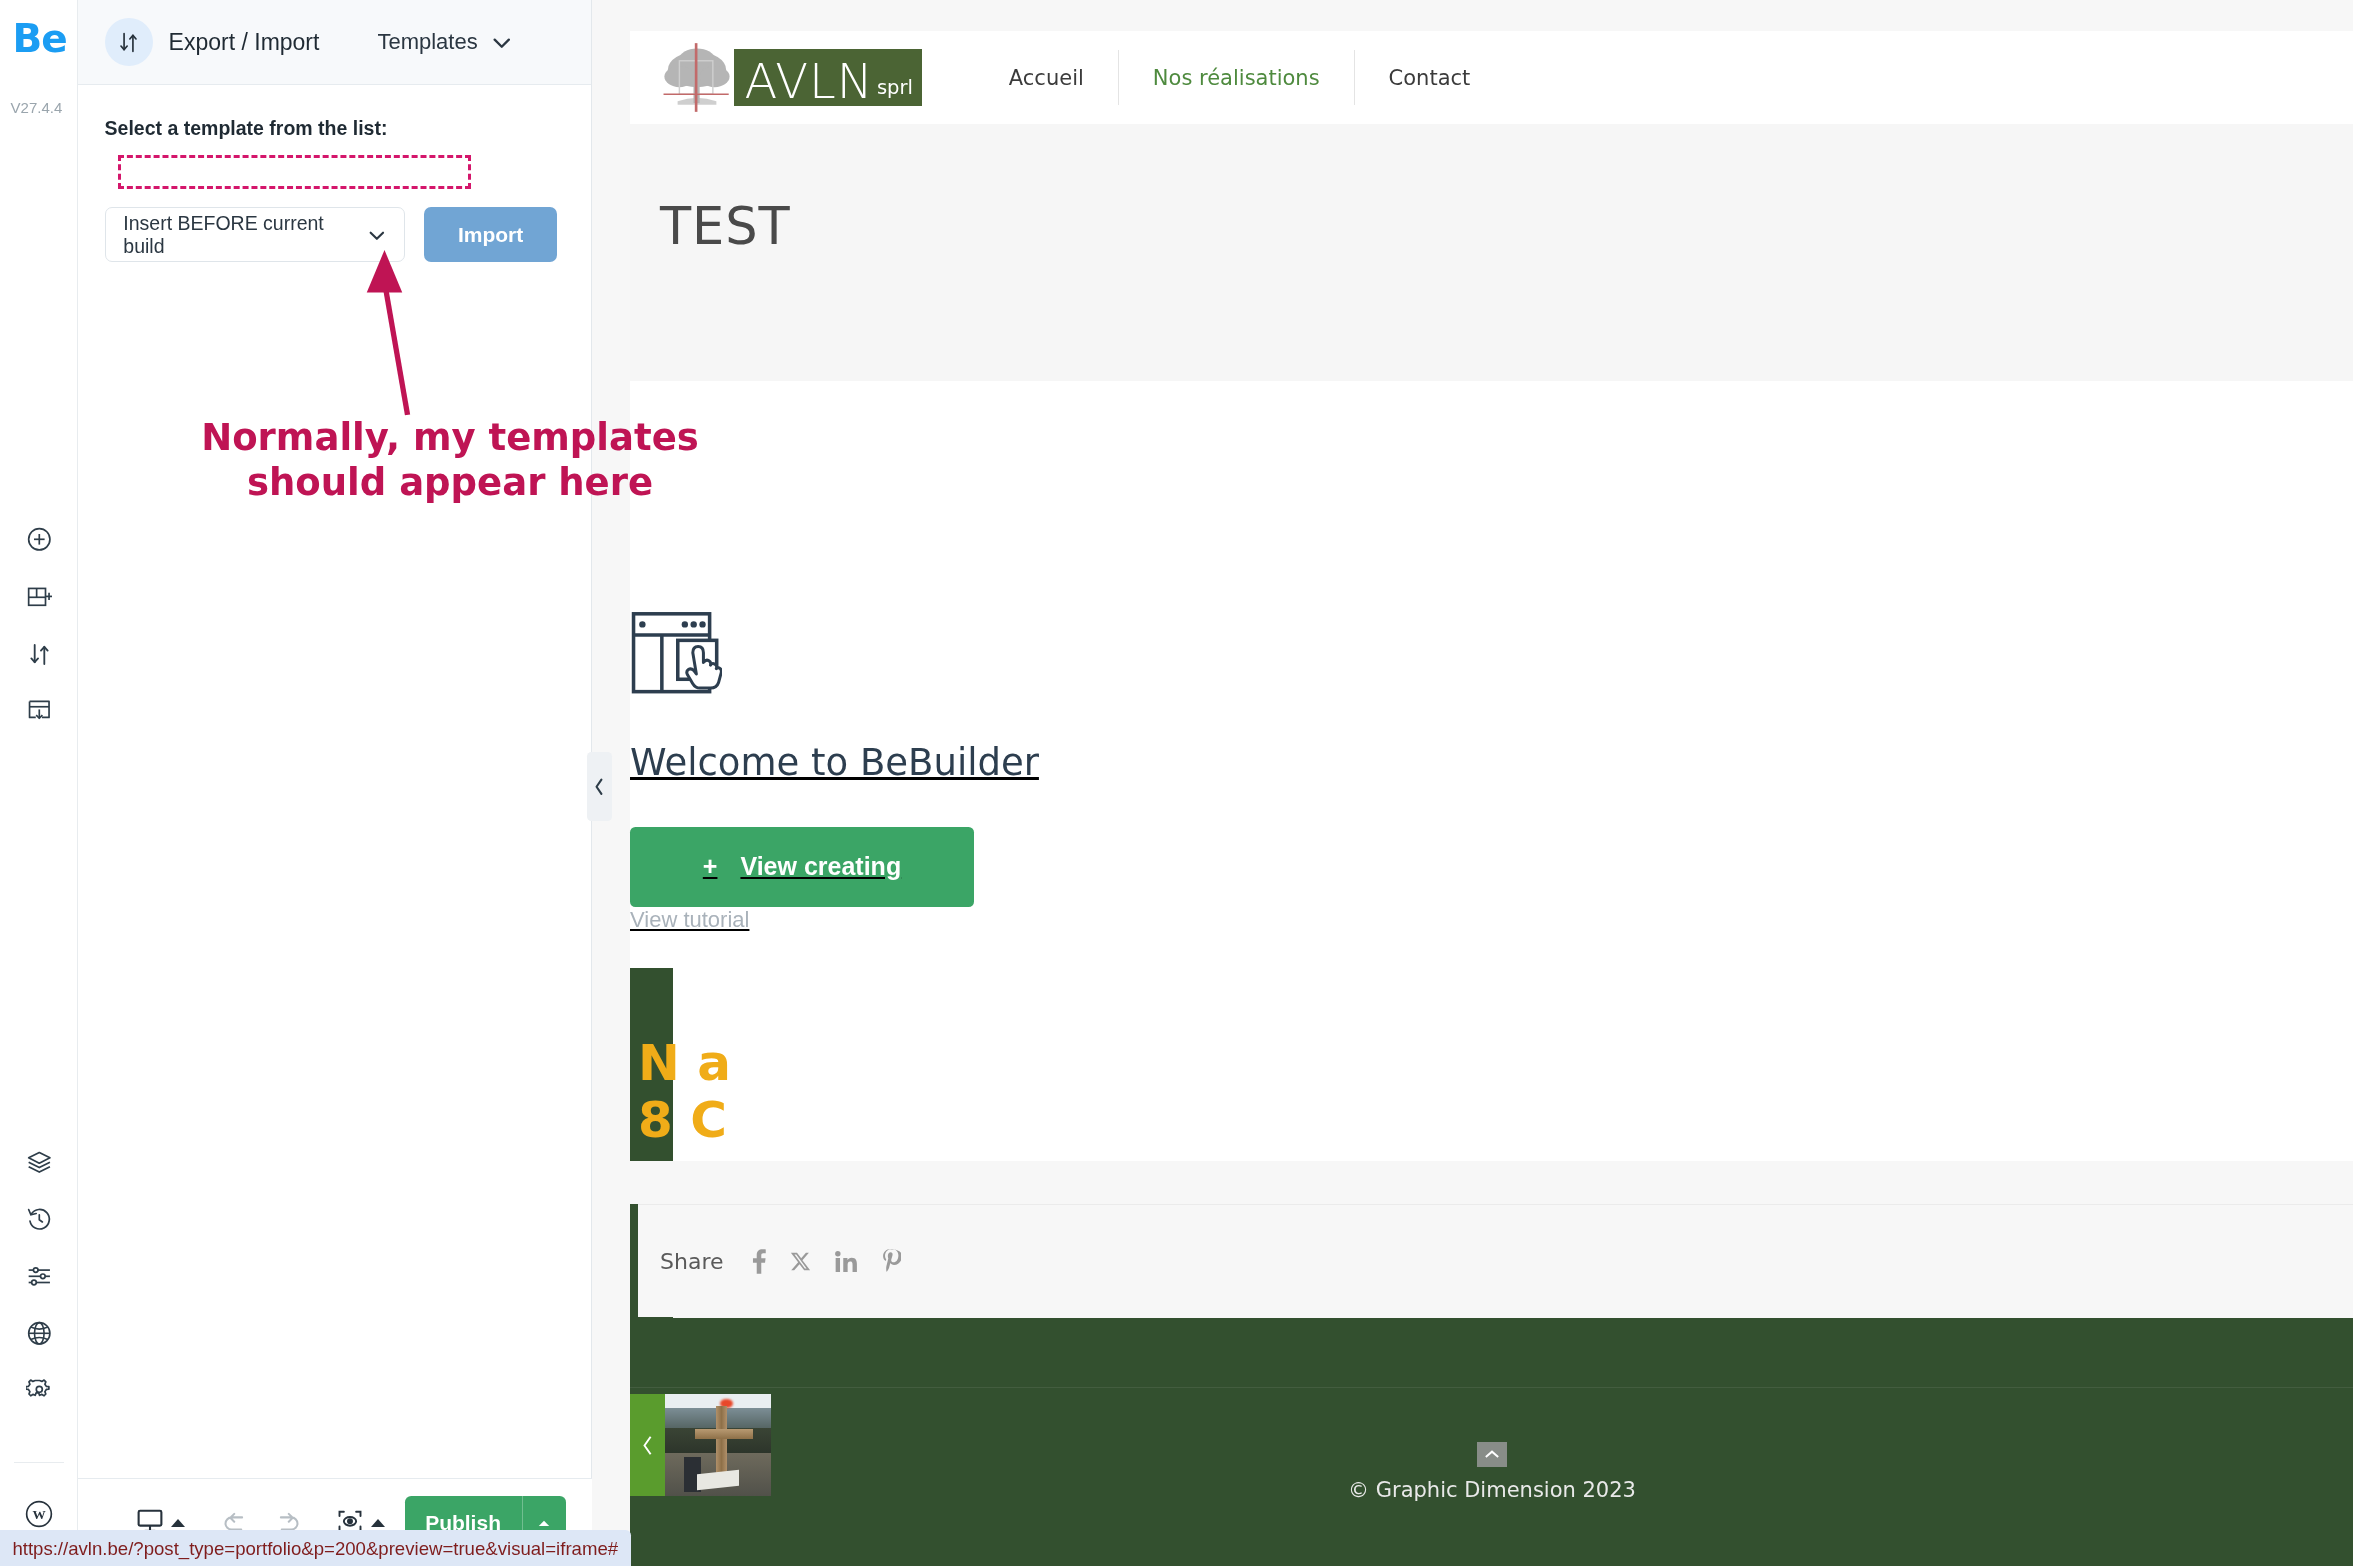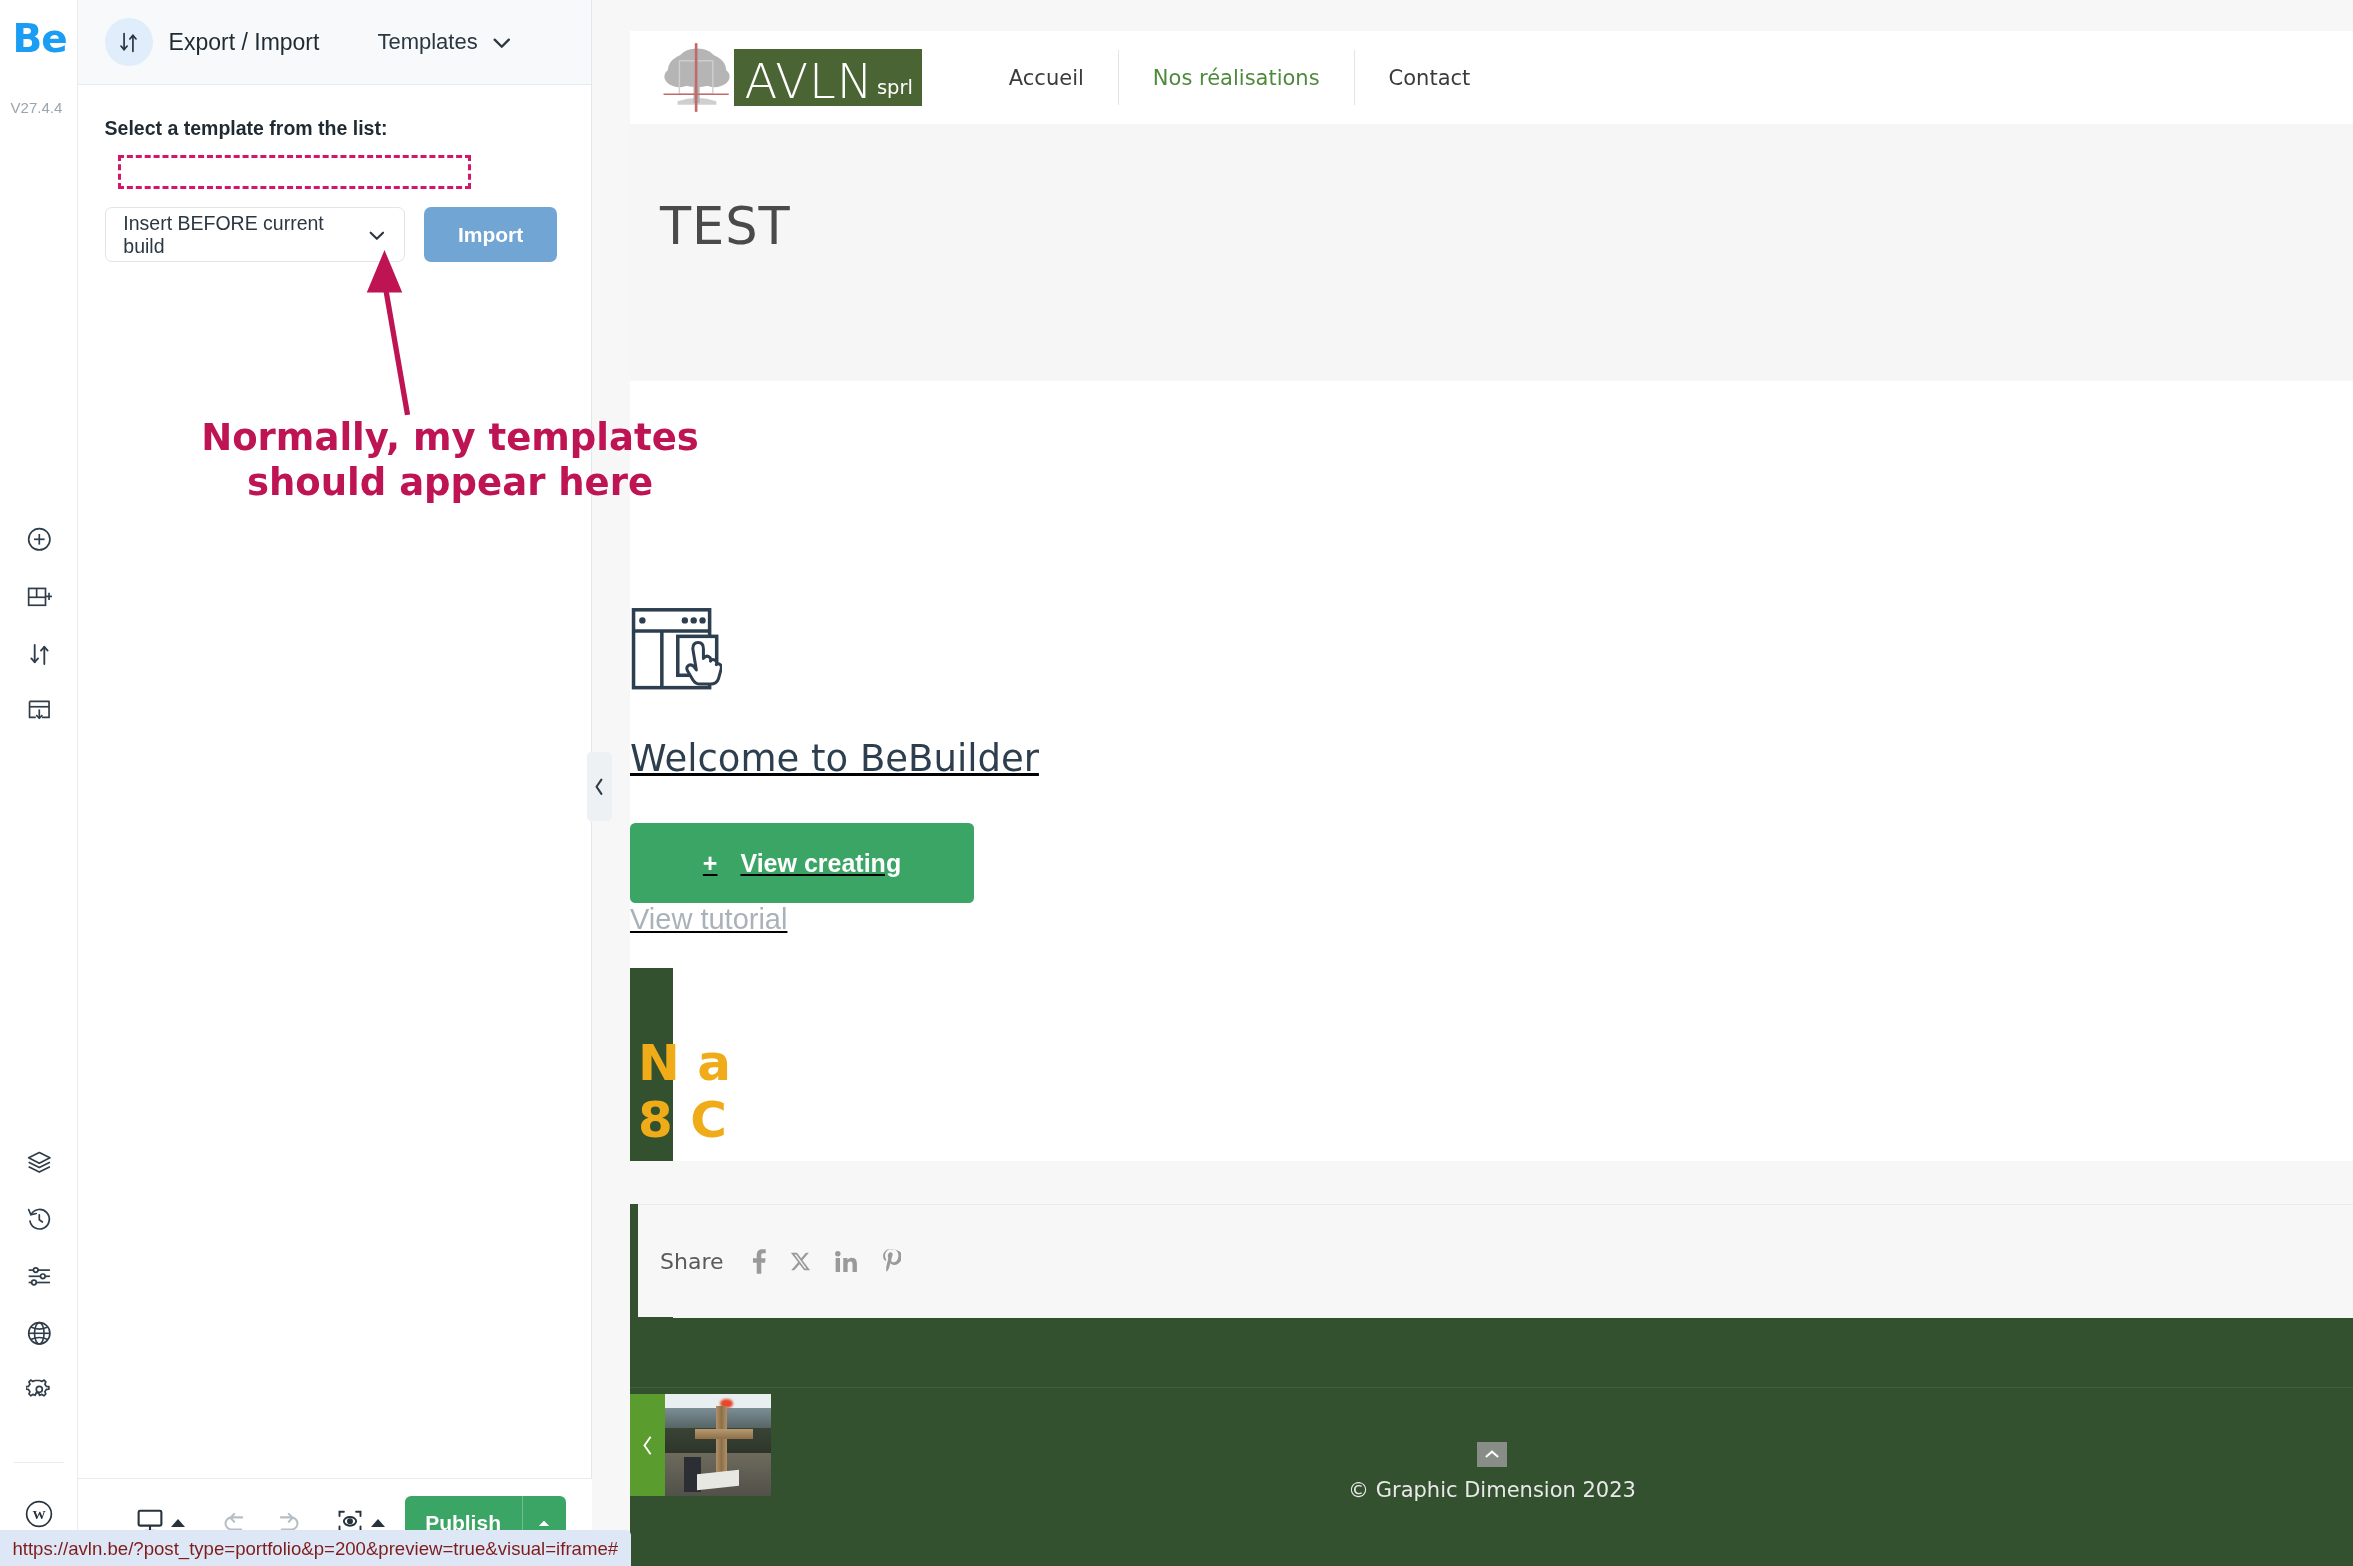--- a/index.html
+++ b/index.html
@@ -225,21 +225,21 @@
   .start-btn {
     margin-top: 43px;
     width: 344px; height: 80px;
     background: #3ba566; border-radius: 5.3px;
     display: flex; align-items: center; justify-content: center;
     gap: 23px;
     color: #ffffff; font-size: 25px; font-weight: 700;
     cursor: pointer;
   }
   .view-tutorial {
-    font-size: 29px; color: #a9b2ba; cursor: pointer;
+    font-size: 22px; color: #a9b2ba; cursor: pointer;
   }
 
   .gap-band {
     position: absolute; left: 38px; top: 1161px;
     width: 1724px; height: 43px;
     background: #f7f7f7;
   }
   .share-band {
     position: absolute; left: 46px; top: 1204px;
     width: 1724px; height: 113px;

